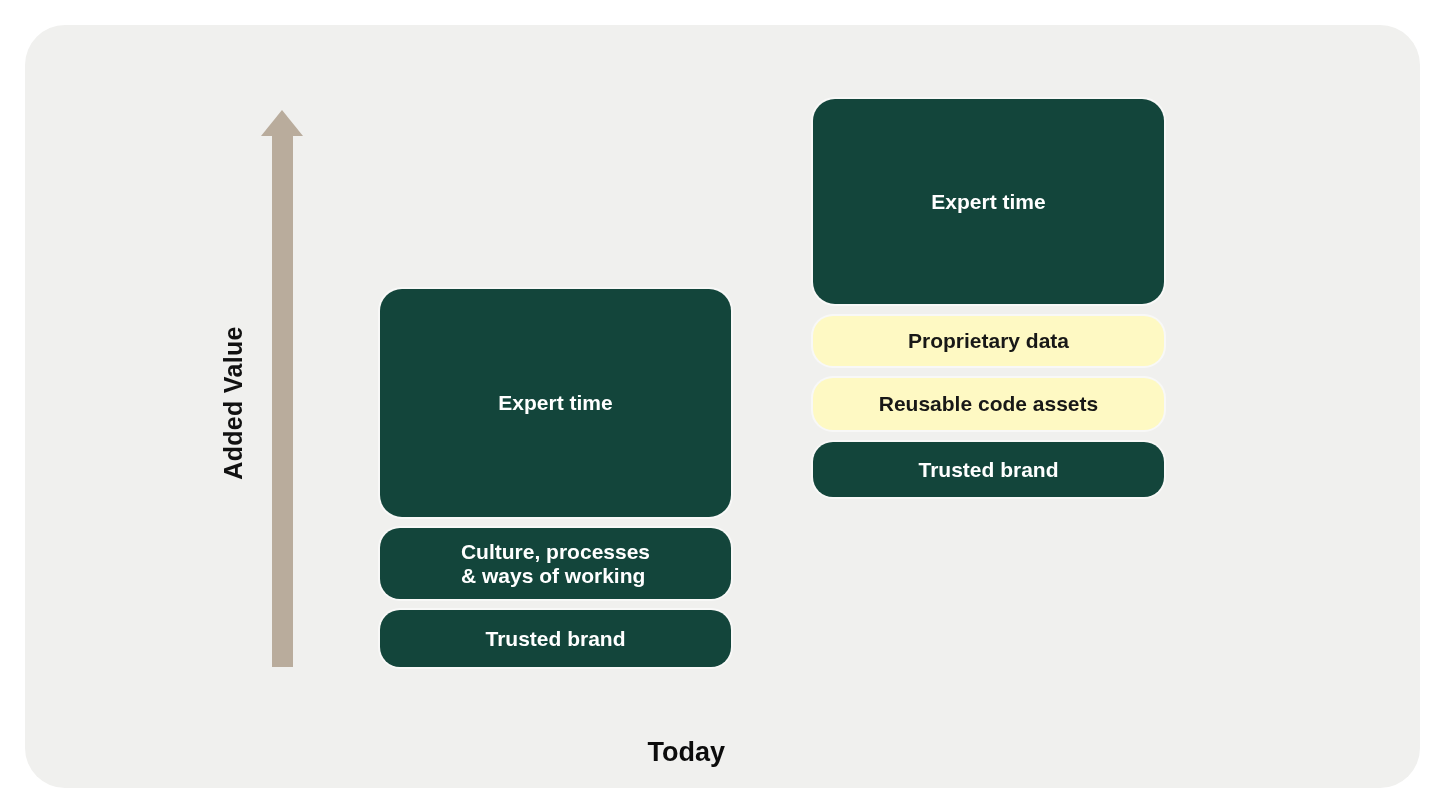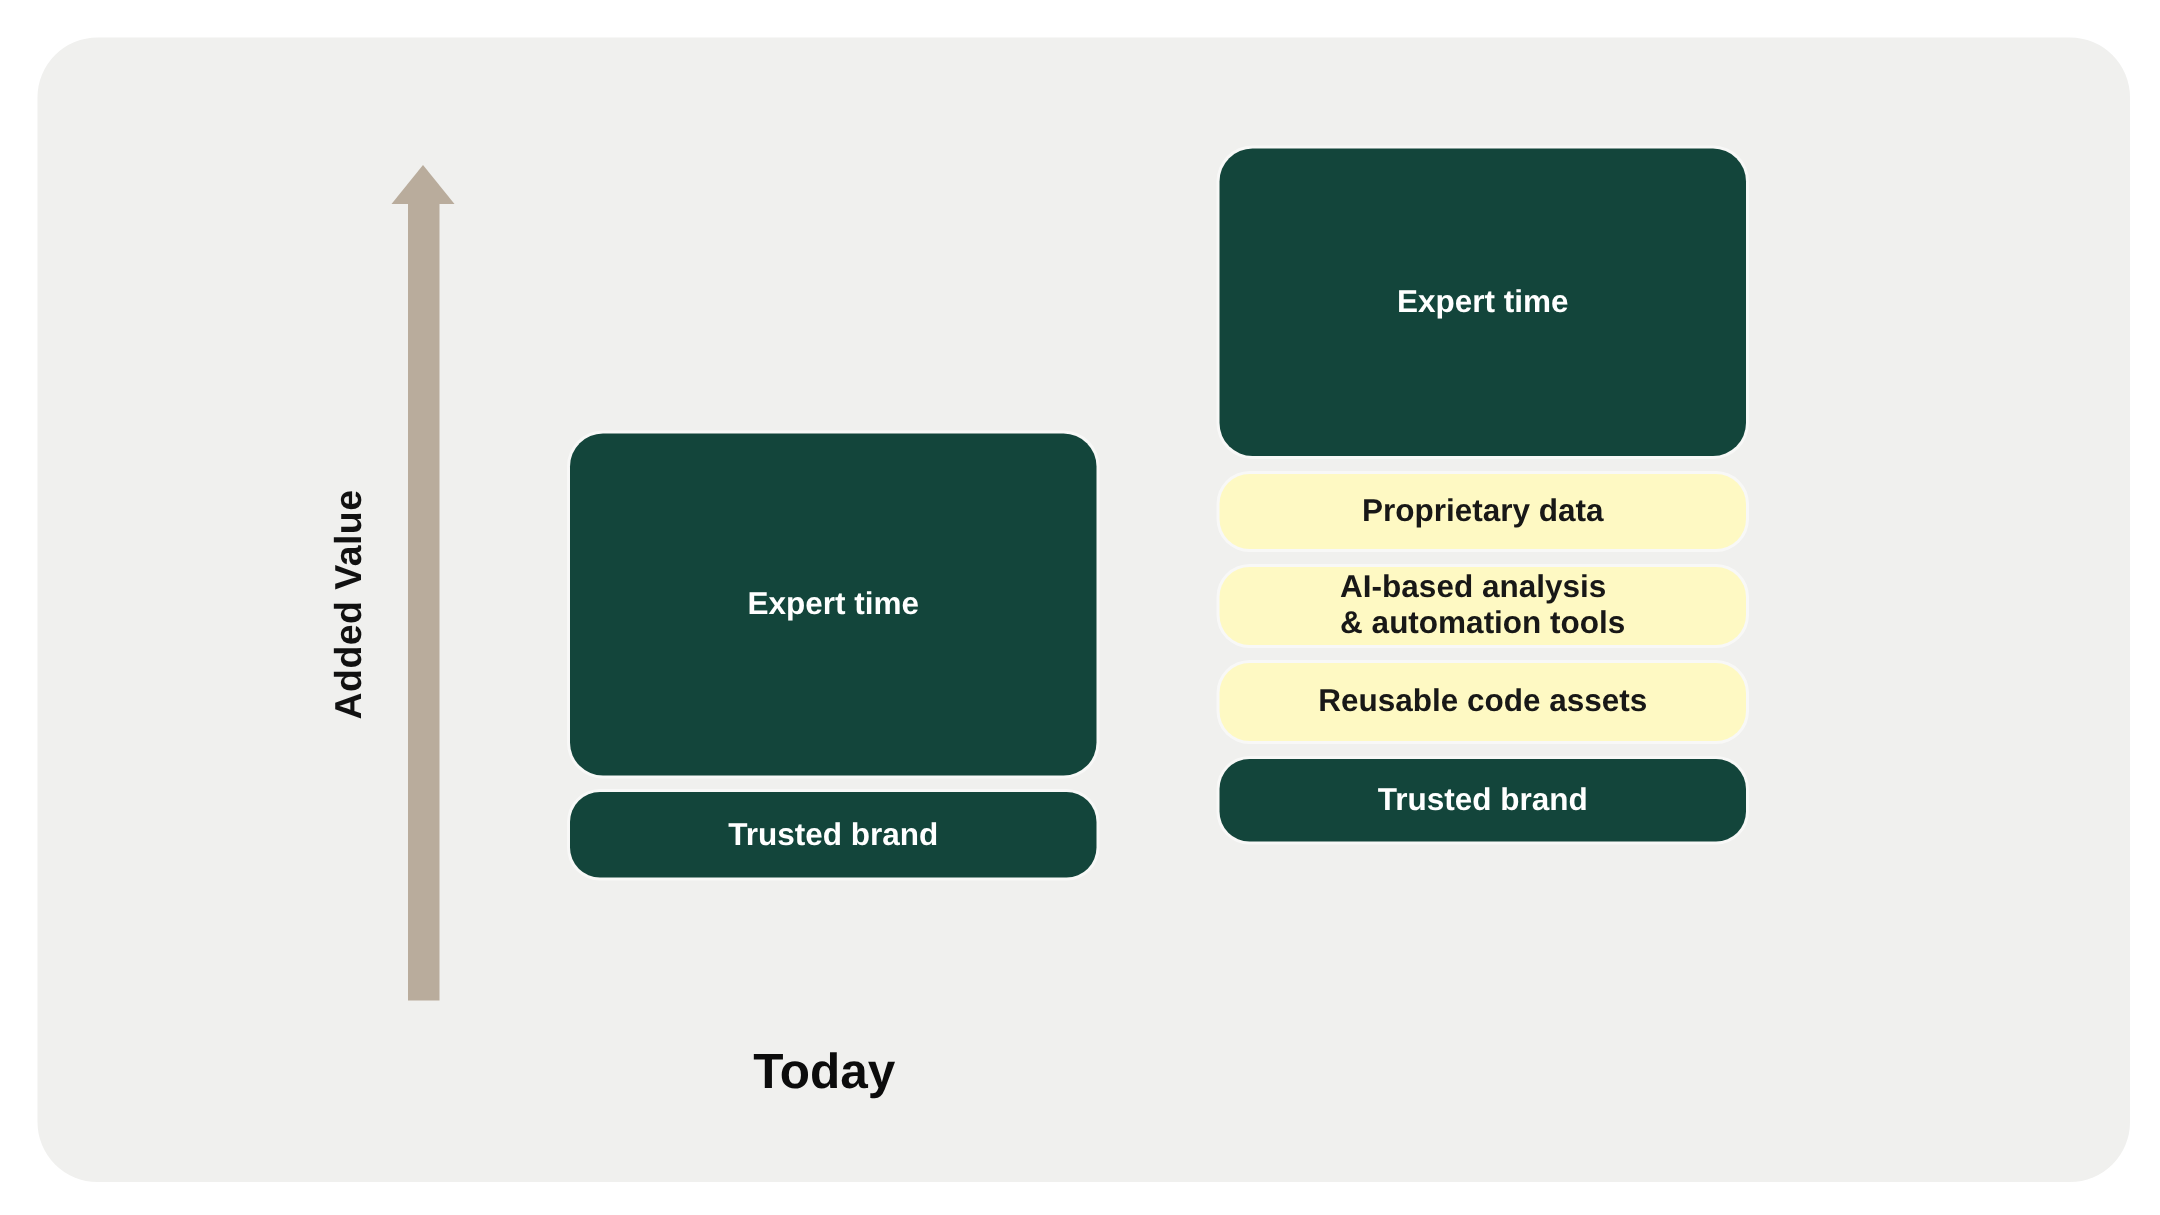--- a/index.html
+++ b/index.html
@@ -91,61 +91,61 @@
   .h205 { height: 205px; }
   .h71  { height: 71px; }
   .h57  { height: 57px; }
   .h55  { height: 55px; }
   .h52  { height: 52px; }
   .h50  { height: 50px; }
   .h93  { height: 93px; }
   
   .caption {
     position: absolute;
-    top: 695px;
+    top: 737px;
     width: 351px;
-    text-align: center;
-    font-size: 33px;
+    text-align: right;
+    font-size: 27px;
     font-weight: 600;
     color: #0c0c0c;
   }
   .caption-today  { left: 374px; }
   .caption-target { left: 806px; }
 </style>
 </head>
 <body>
 
 <div class="stage">
   <div class="card"></div>
 
   <div class="axis-label">Added Value</div>
   <div class="arrow-shaft"></div>
   <div class="arrow-head"></div>
 
   <div class="column column-today">
     <div class="block block-green big h228">
       <span class="block-label">Expert time</span>
     </div>
+    <div class="block block-green h71">
+      <span class="block-label">Culture, processes
+&amp; ways of working</span>
+    </div>
     <div class="block block-green h57">
       <span class="block-label">Trusted brand</span>
     </div>
   </div>
   <div class="caption caption-today">Today</div>
 
   <div class="column column-target">
     <div class="block block-green big h205">
       <span class="block-label">Expert time</span>
     </div>
     <div class="block block-pink h50">
       <span class="block-label">Proprietary data</span>
     </div>
     <div class="block block-pink h52">
-      <span class="block-label">AI-based analysis
-&amp; automation tools</span>
-    </div>
-    <div class="block block-pink h52">
       <span class="block-label">Reusable code assets</span>
     </div>
     <div class="block block-green h55">
       <span class="block-label">Trusted brand</span>
     </div>
   </div>
 </div>
 
 </body></html>

